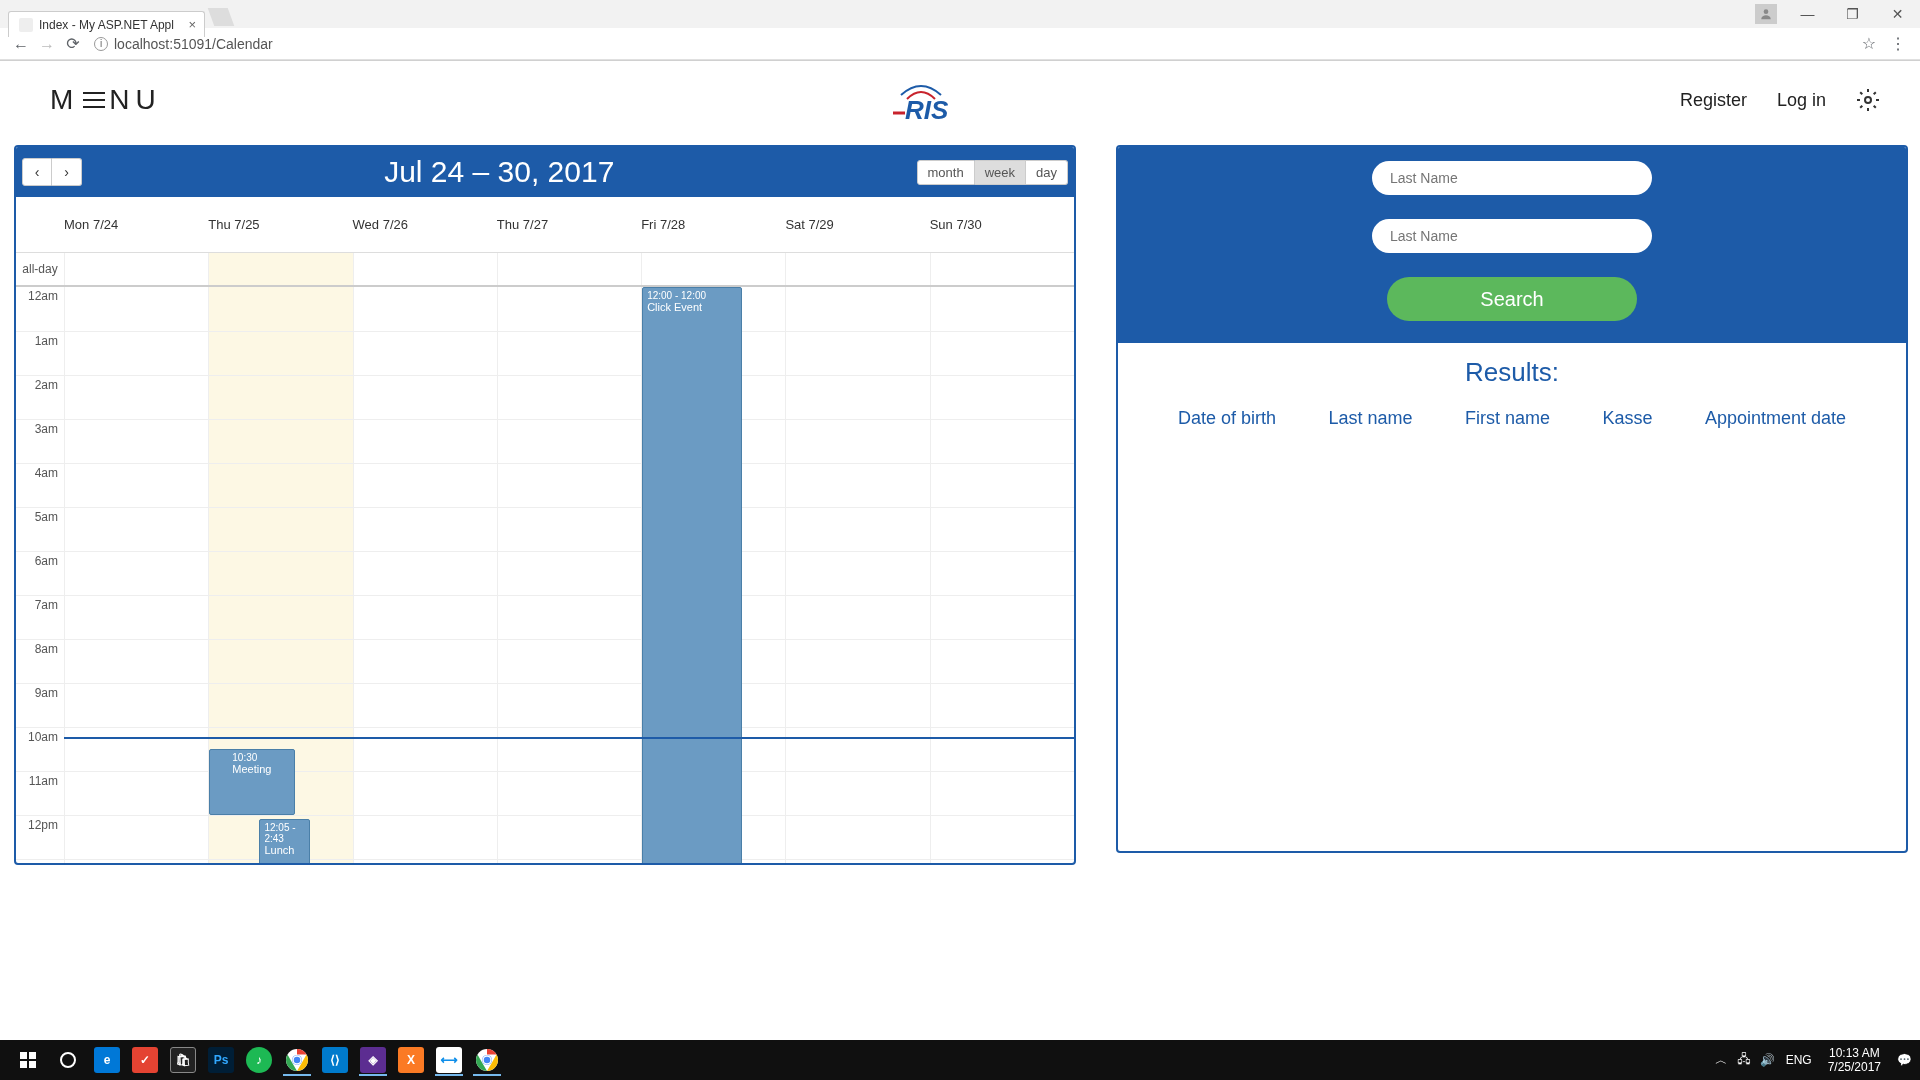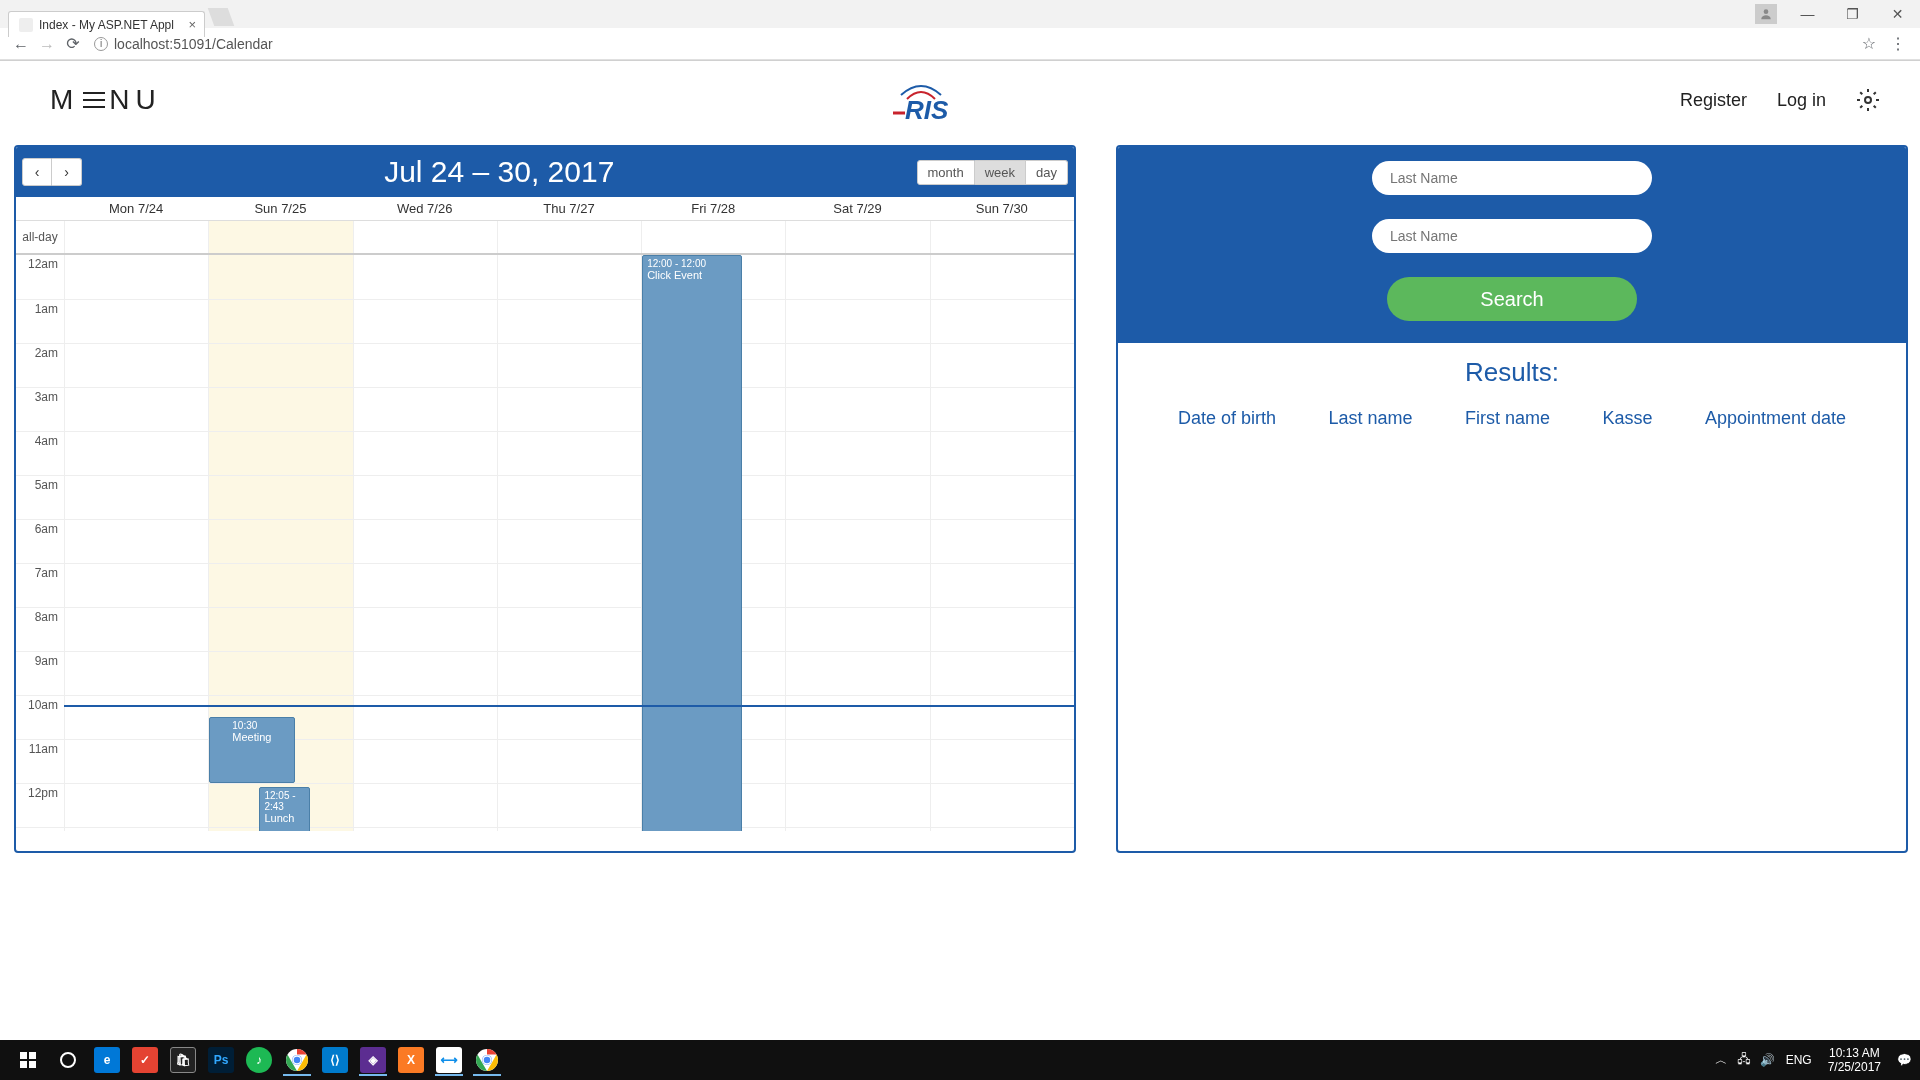--- a/index.html
+++ b/index.html
@@ -45,21 +45,21 @@
 .cal-title { font-size: 30px; font-weight: 400; }
 .view-btns { display: flex; }
 .view-btn { background: #fff; border: 1px solid #ccc; color: #555; padding: 4px 10px; font-size: 13px; cursor: pointer; border-left: none; }
 .view-btn:first-child { border-left: 1px solid #ccc; border-radius: 3px 0 0 3px; }
 .view-btn:last-child { border-radius: 0 3px 3px 0; }
 .view-btn.active { background: #ddd; }
 
 .cal-grid { position: relative; }
 .day-headers { display: flex; border-bottom: 1px solid #ddd; }
 .time-gutter-head { width: 48px; }
-.day-head { flex: 1; text-align: center; font-size: 13px; color: #333; padding: 4px 0; }
+.day-head { flex: 1; text-align: left; font-size: 13px; color: #333; padding: 20px 0; }
 .allday-row { display: flex; border-bottom: 2px solid #ccc; height: 34px; }
 .allday-label { width: 48px; font-size: 12px; color: #555; display: flex; align-items: center; justify-content: center; }
 .allday-cell { flex: 1; border-left: 1px solid #eee; }
 .allday-cell.today { background: #fdf8e4; }
 
 .time-scroll { position: relative; height: 576px; overflow-y: auto; overflow-x: hidden; }
 .time-scroll::-webkit-scrollbar { width: 17px; }
 .time-scroll::-webkit-scrollbar-track { background: #f1f1f1; }
 .time-scroll::-webkit-scrollbar-thumb { background: #c1c1c1; }
 .time-body { position: relative; display: flex; }
@@ -176,21 +176,21 @@
       <div class="view-btns">
         <div class="view-btn">month</div>
         <div class="view-btn active">week</div>
         <div class="view-btn">day</div>
       </div>
     </div>
     <div class="cal-grid">
       <div class="day-headers">
         <div class="time-gutter-head"></div>
         <div class="day-head">Mon 7/24</div>
-        <div class="day-head">Sun 7/25</div>
+        <div class="day-head">Thu 7/25</div>
         <div class="day-head">Wed 7/26</div>
         <div class="day-head">Thu 7/27</div>
         <div class="day-head">Fri 7/28</div>
         <div class="day-head">Sat 7/29</div>
         <div class="day-head">Sun 7/30</div>
       </div>
       <div class="allday-row">
         <div class="allday-label">all-day</div>
         <div class="allday-cell"></div>
         <div class="allday-cell today"></div>

